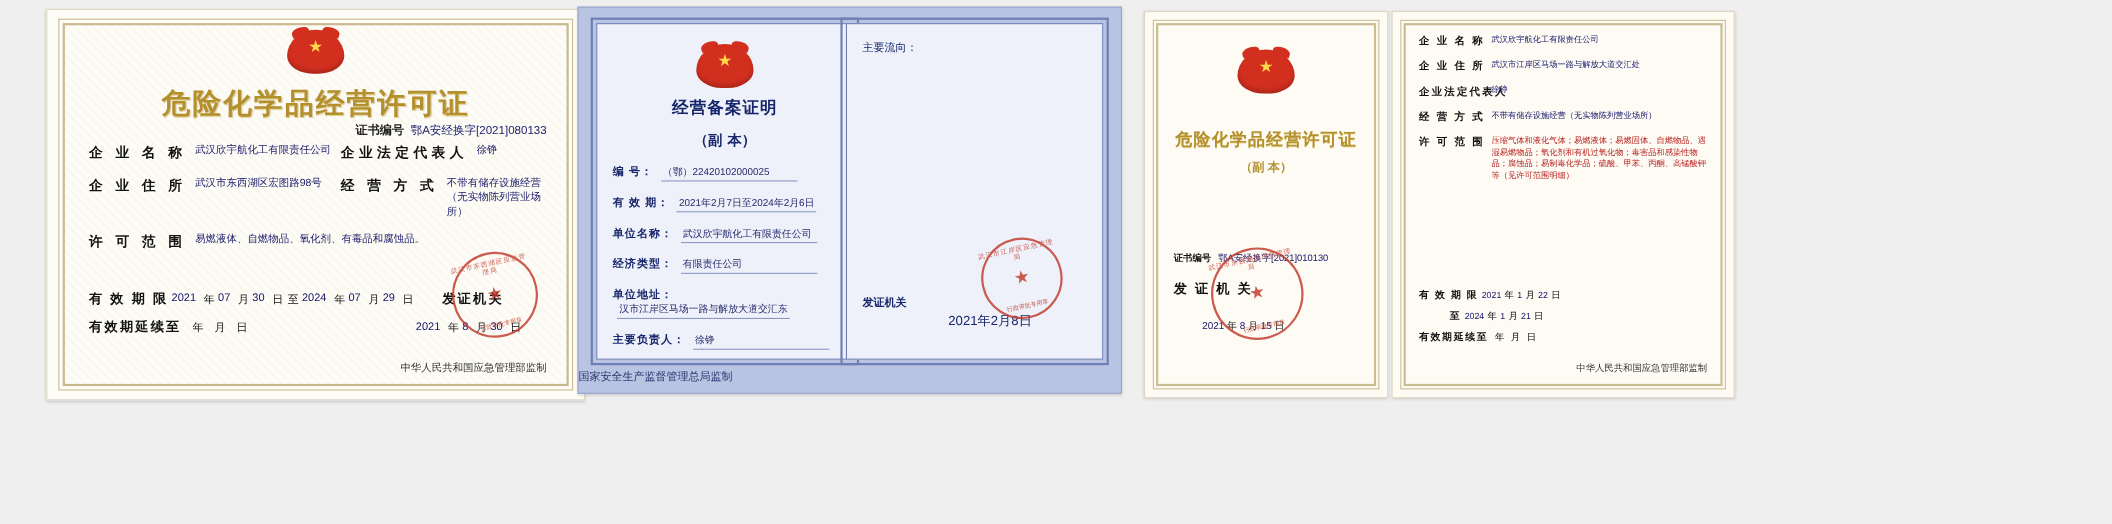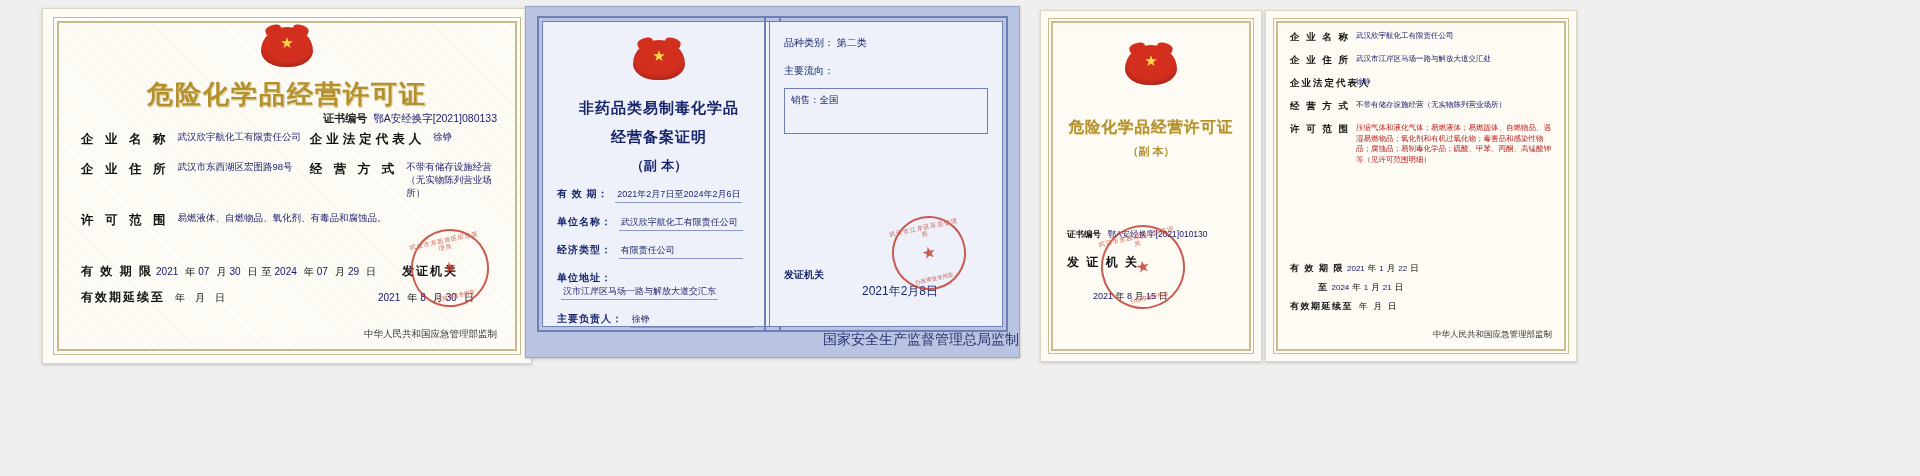--- a/index.html
+++ b/index.html
@@ -135,22 +135,22 @@
     font-weight:bold;font-size:13px;color:#17266b;margin-top:6px;
   }
   .l2row{font-size:10px;color:#17266b;margin:0 0 0 14px;padding-top:12px;}
   .l2row .lab{font-weight:bold;letter-spacing:1px;}
   .l2row .val{color:#232a6b;font-size:9px;margin-left:4px;}
   .uline{
     display:inline-block;border-bottom:1px solid #8c99c6;min-width:120px;
     padding:0 2px 1px 2px;
   }
   #cert2 .footerc{
-    position:absolute;left:0;right:0;bottom:8px;text-align:right;
-    font-size:14px;color:#2a3470;
+    position:absolute;left:0;right:0;bottom:8px;text-align:left;
+    font-size:10px;color:#2a3470;
   }
   .rrow{font-size:10px;color:#17266b;margin:0 14px;padding-top:14px;}
   .rbox{
     border:1px solid #6e7fb5;margin:10px 14px 0 14px;padding:5px 6px;
     font-size:9.5px;color:#17266b;min-height:34px;
   }
   #stamp2{right:36px;bottom:36px;width:74px;height:74px;}
 
   
   #cert3{
@@ -288,25 +288,28 @@
   </div>
 
   <div class="cert" id="cert2">
 
     <div class="panel panelL">
       <div class="emblem" style="margin-top:14px">
         <div class="ears"></div>
         <div class="shield"></div>
         <div class="star">★</div>
       </div>
-      <div class="bigtitle">非药品类易制毒化学品</div>
       <div class="bigtitle" style="margin-top:0">经营备案证明</div>
       <div class="subtitle">（副 本）</div>
 
       <div class="l2row">
+        <span class="lab">编 号：</span>
+        <span class="val uline">（鄂）22420102000025</span>
+      </div>
+      <div class="l2row">
         <span class="lab">有 效 期：</span>
         <span class="val uline">2021年2月7日至2024年2月6日</span>
       </div>
       <div class="l2row">
         <span class="lab">单位名称：</span>
         <span class="val uline">武汉欣宇航化工有限责任公司</span>
       </div>
       <div class="l2row">
         <span class="lab">经济类型：</span>
         <span class="val uline">有限责任公司</span>
@@ -315,26 +318,21 @@
         <span class="lab">单位地址：</span>
         <span class="val uline">汉市江岸区马场一路与解放大道交汇东</span>
       </div>
       <div class="l2row">
         <span class="lab">主要负责人：</span>
         <span class="val uline">徐铮</span>
       </div>
     </div>
 
     <div class="panel panelR">
-      <div class="rrow">
-        <span class="lab">品种类别：</span>
-        <span class="val">第二类</span>
-      </div>
       <div class="rrow">主要流向：</div>
-      <div class="rbox">销售：全国</div>
 
       <div style="position:absolute;left:14px;bottom:44px;font-size:10px;color:#17266b;font-weight:bold;">发证机关</div>
       <div style="position:absolute;left:92px;bottom:26px;font-size:12px;color:#17266b;">2021年2月8日</div>
 
       <div class="stamp" id="stamp2">
         <span class="stext">武汉市江岸区应急管理局</span>
         <span class="sstar">★</span>
         <span class="sbot">行政审批专用章</span>
       </div>
     </div>

